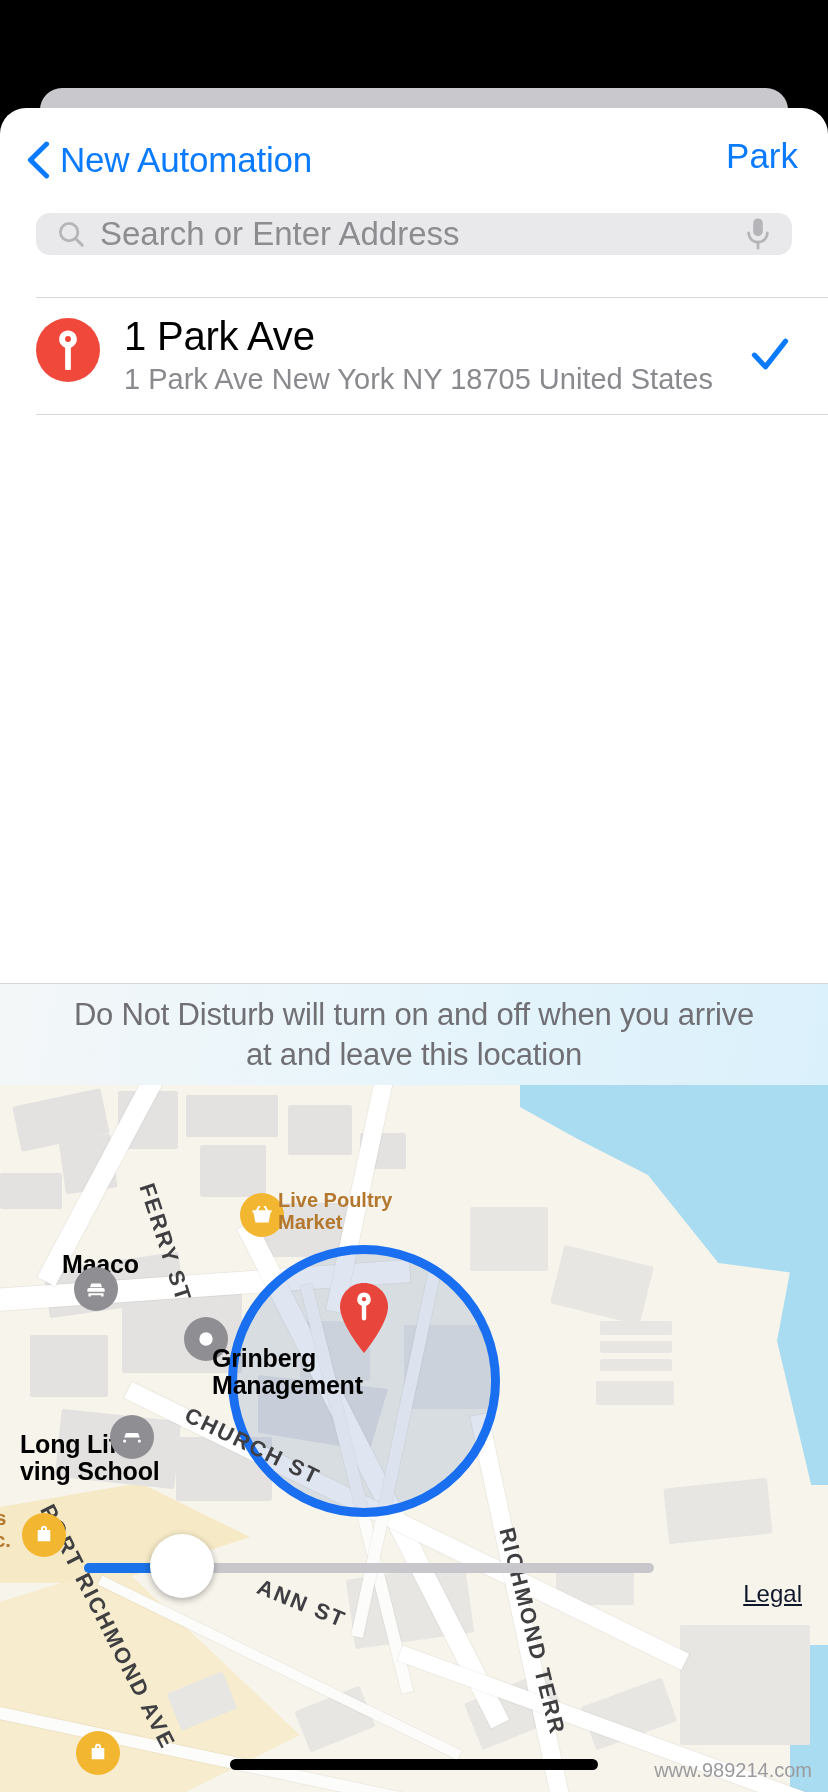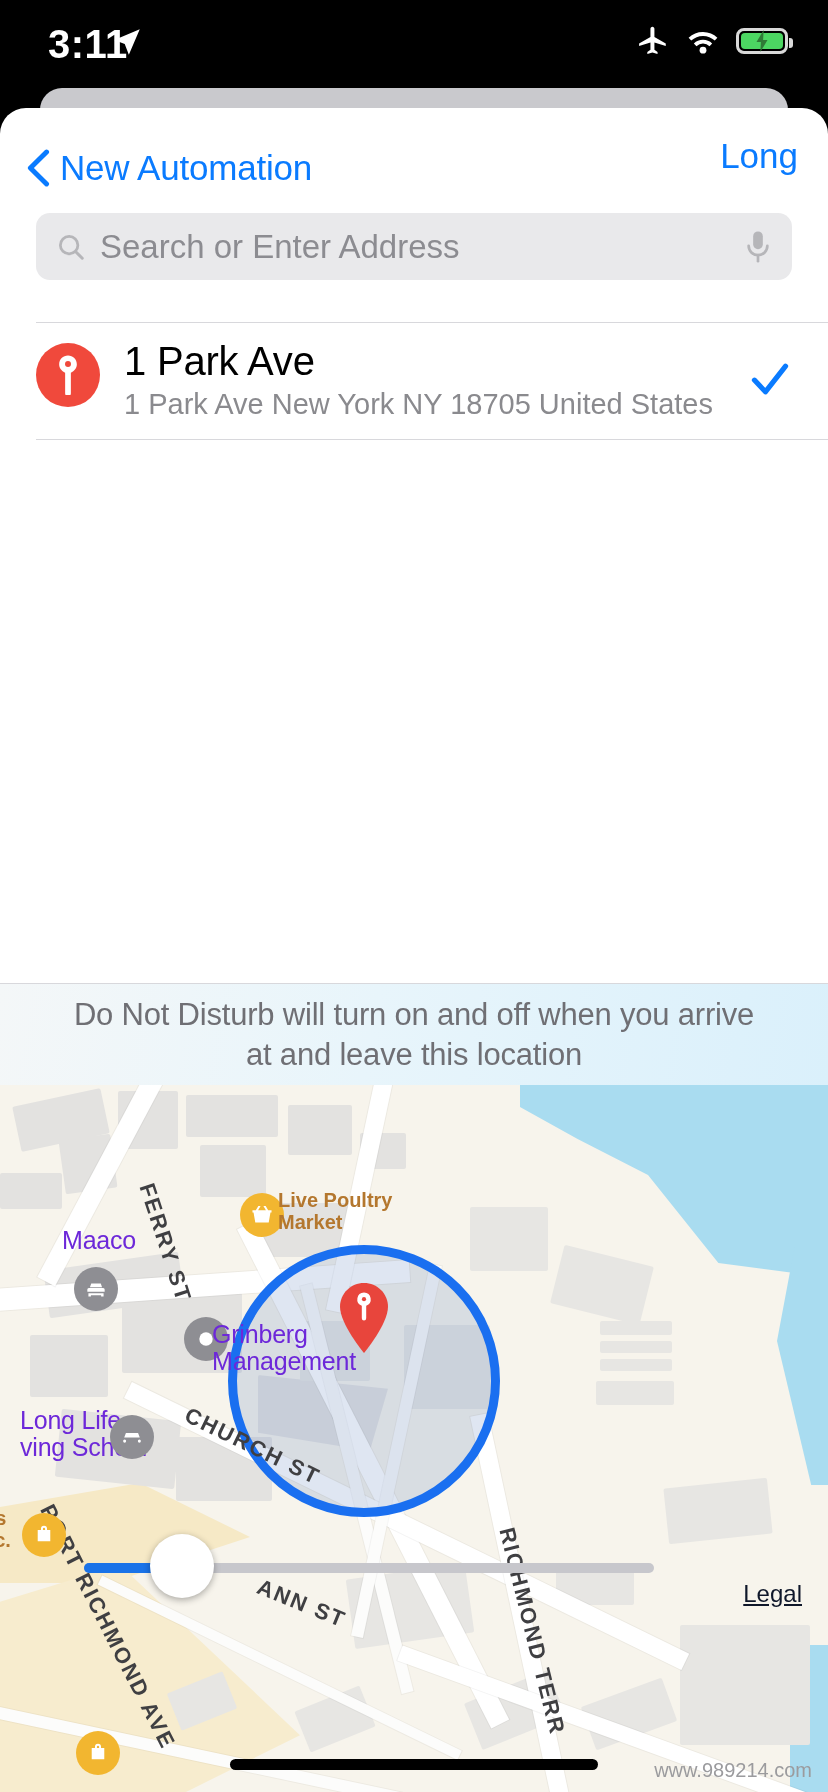--- a/index.html
+++ b/index.html
@@ -43,38 +43,38 @@
 
   
   .sheet {
     position:absolute; left:0; top:108px; width:828px; height:1684px;
     background:#fff; border-radius:26px 26px 0 0; overflow:hidden; z-index:10;
   }
 
   
   .navbar { position:relative; height:105px; }
   .nav-back {
-    position:absolute; left:26px; top:40px; display:flex; align-items:center; gap:10px;
+    position:absolute; left:26px; top:32px; display:flex; align-items:center; gap:10px;
     color:#0a7bff; cursor:pointer;
   }
   .chev { width:24px; height:38px; flex:none; }
   .nav-back-label { font-size:35px; color:#0a7bff; letter-spacing:-0.2px; }
   .nav-title {
     position:absolute; left:0; right:0; top:30px; text-align:center;
     font-size:35px; font-weight:700; color:#000; letter-spacing:-0.3px;
   }
   .nav-done {
     position:absolute; right:30px; top:28px;
     font-size:35px; color:#0a7bff; font-weight:400; cursor:pointer;
   }
 
   
   .search-wrap { padding:0 36px; }
   .searchbar {
-    position:relative; height:67px; background:#e9e9eb; border-radius:14px;
+    position:relative; height:42px; background:#e9e9eb; border-radius:14px;
     display:flex; align-items:center; padding:0 20px;
   }
   .search-icon { width:30px; height:30px; flex:none; opacity:.55; }
   .search-input {
     border:0; outline:0; background:transparent; flex:1;
     font-family:"Liberation Sans", sans-serif;
     font-size:33px; color:#8c8c91; margin-left:14px;
   }
   .search-input::placeholder { color:#8c8c91; }
   .mic-icon { width:28px; height:34px; flex:none; opacity:.55; cursor:pointer; }
@@ -116,22 +116,22 @@
   .water { position:absolute; background:#a9dcf0; }
   .landB { position:absolute; background:#efeade; }
   .bld { position:absolute; background:#e3e2e0; border-radius:2px; }
   .bld2 { position:absolute; background:#e7e6e3; border-radius:2px; }
   .road {
     position:absolute; background:#ffffff;
     box-shadow:0 0 0 1px rgba(0,0,0,0.045);
   }
   .road-sm { position:absolute; background:#fcfcfb; box-shadow:0 0 0 1px rgba(0,0,0,0.04); }
   .maplabel {
-    position:absolute; font-size:25px; color:#6d28d9; font-weight:400;
-    letter-spacing:-0.2px; line-height:1.08; white-space:pre-line;
+    position:absolute; font-size:25px; color:#000000; font-weight:700;
+    letter-spacing:-0.2px; line-height:1.08; white-space:pre-line;margin-top:24px;
   }
   .streetlabel {
     position:absolute; font-size:22px; color:#3f3f42; font-weight:600;
     letter-spacing:2px; white-space:nowrap;
   }
   .poi-name { position:absolute; font-size:20px; font-weight:700; color:#b4772e; line-height:1.1; white-space:pre-line; }
   .poi-dot {
     position:absolute; width:44px; height:44px; border-radius:50%;
     display:flex; align-items:center; justify-content:center;
   }
@@ -171,55 +171,33 @@
   .home-indicator {
     position:absolute; left:50%; transform:translateX(-50%); bottom:22px;
     width:368px; height:11px; background:#000; border-radius:6px; z-index:60;
   }
 </style>
 </head>
 <body>
 
 <div class="phone">
 
-  <div class="statusbar">
-    <div class="sb-time">3:11</div>
-    <svg class="sb-loc" viewBox="0 0 24 24">
-      <path d="M21 3L3 10.5l7.4 2.9L13.3 21 21 3z" fill="#fff"></path>
-    </svg>
-    <div class="sb-right">
-      <svg class="icon-plane" viewBox="0 0 24 24">
-        <path d="M21 15.5v-1.8l-8-4.6V3.6c0-.9-.6-1.6-1.4-1.6S10.2 2.7 10.2 3.6v5.5l-8 4.6v1.8l8-2.4v5.1l-2.2 1.5v1.4l3.6-1 3.6 1v-1.4l-2.2-1.5v-5.1l8 2.4z" fill="#fff"></path>
-      </svg>
-      <svg class="icon-wifi" viewBox="0 0 26 20">
-        <path d="M13 3.2c4.3 0 8.2 1.7 11 4.4l-2 2.1A13.3 13.3 0 0 0 13 6.1 13.3 13.3 0 0 0 4 9.7L2 7.6A15.8 15.8 0 0 1 13 3.2z" fill="#fff"></path>
-        <path d="M13 9.1c2.7 0 5.2 1 7 2.8l-2 2.1a7.2 7.2 0 0 0-5-2 7.2 7.2 0 0 0-5 2l-2-2.1a10 10 0 0 1 7-2.8z" fill="#fff"></path>
-        <circle cx="13" cy="17" r="2.6" fill="#fff"></circle>
-      </svg>
-      <div class="battery">
-        <div class="fill"></div>
-        <svg class="bolt" viewBox="0 0 12 20">
-          <path d="M7.5 0L1 11h4l-.5 9L11 9H7l.5-9z" fill="#2f7a36"></path>
-        </svg>
-      </div>
-    </div>
-  </div>
 
   <div class="behind-card"></div>
 
   <div class="sheet">
 
     <div class="navbar">
       <div class="nav-back">
         <svg class="chev" viewBox="0 0 12 20">
           <path d="M10.5 1.6L2 10l8.5 8.4" fill="none" stroke="#0a7bff" stroke-width="2.6" stroke-linecap="round" stroke-linejoin="round"></path>
         </svg>
         <span class="nav-back-label">New Automation</span>
       </div>
-      <div class="nav-done">Long</div>
+      <div class="nav-done">Park</div>
     </div>
 
     <div class="search-wrap">
       <div class="searchbar">
         <svg class="search-icon" viewBox="0 0 24 24">
           <circle cx="10.5" cy="10.5" r="7" fill="none" stroke="#8c8c91" stroke-width="2.2"></circle>
           <path d="M15.8 15.8L21 21" stroke="#8c8c91" stroke-width="2.4" stroke-linecap="round"></path>
         </svg>
         <input class="search-input" type="text" placeholder="Search or Enter Address" style="">
         <svg class="mic-icon" viewBox="0 0 18 24">

